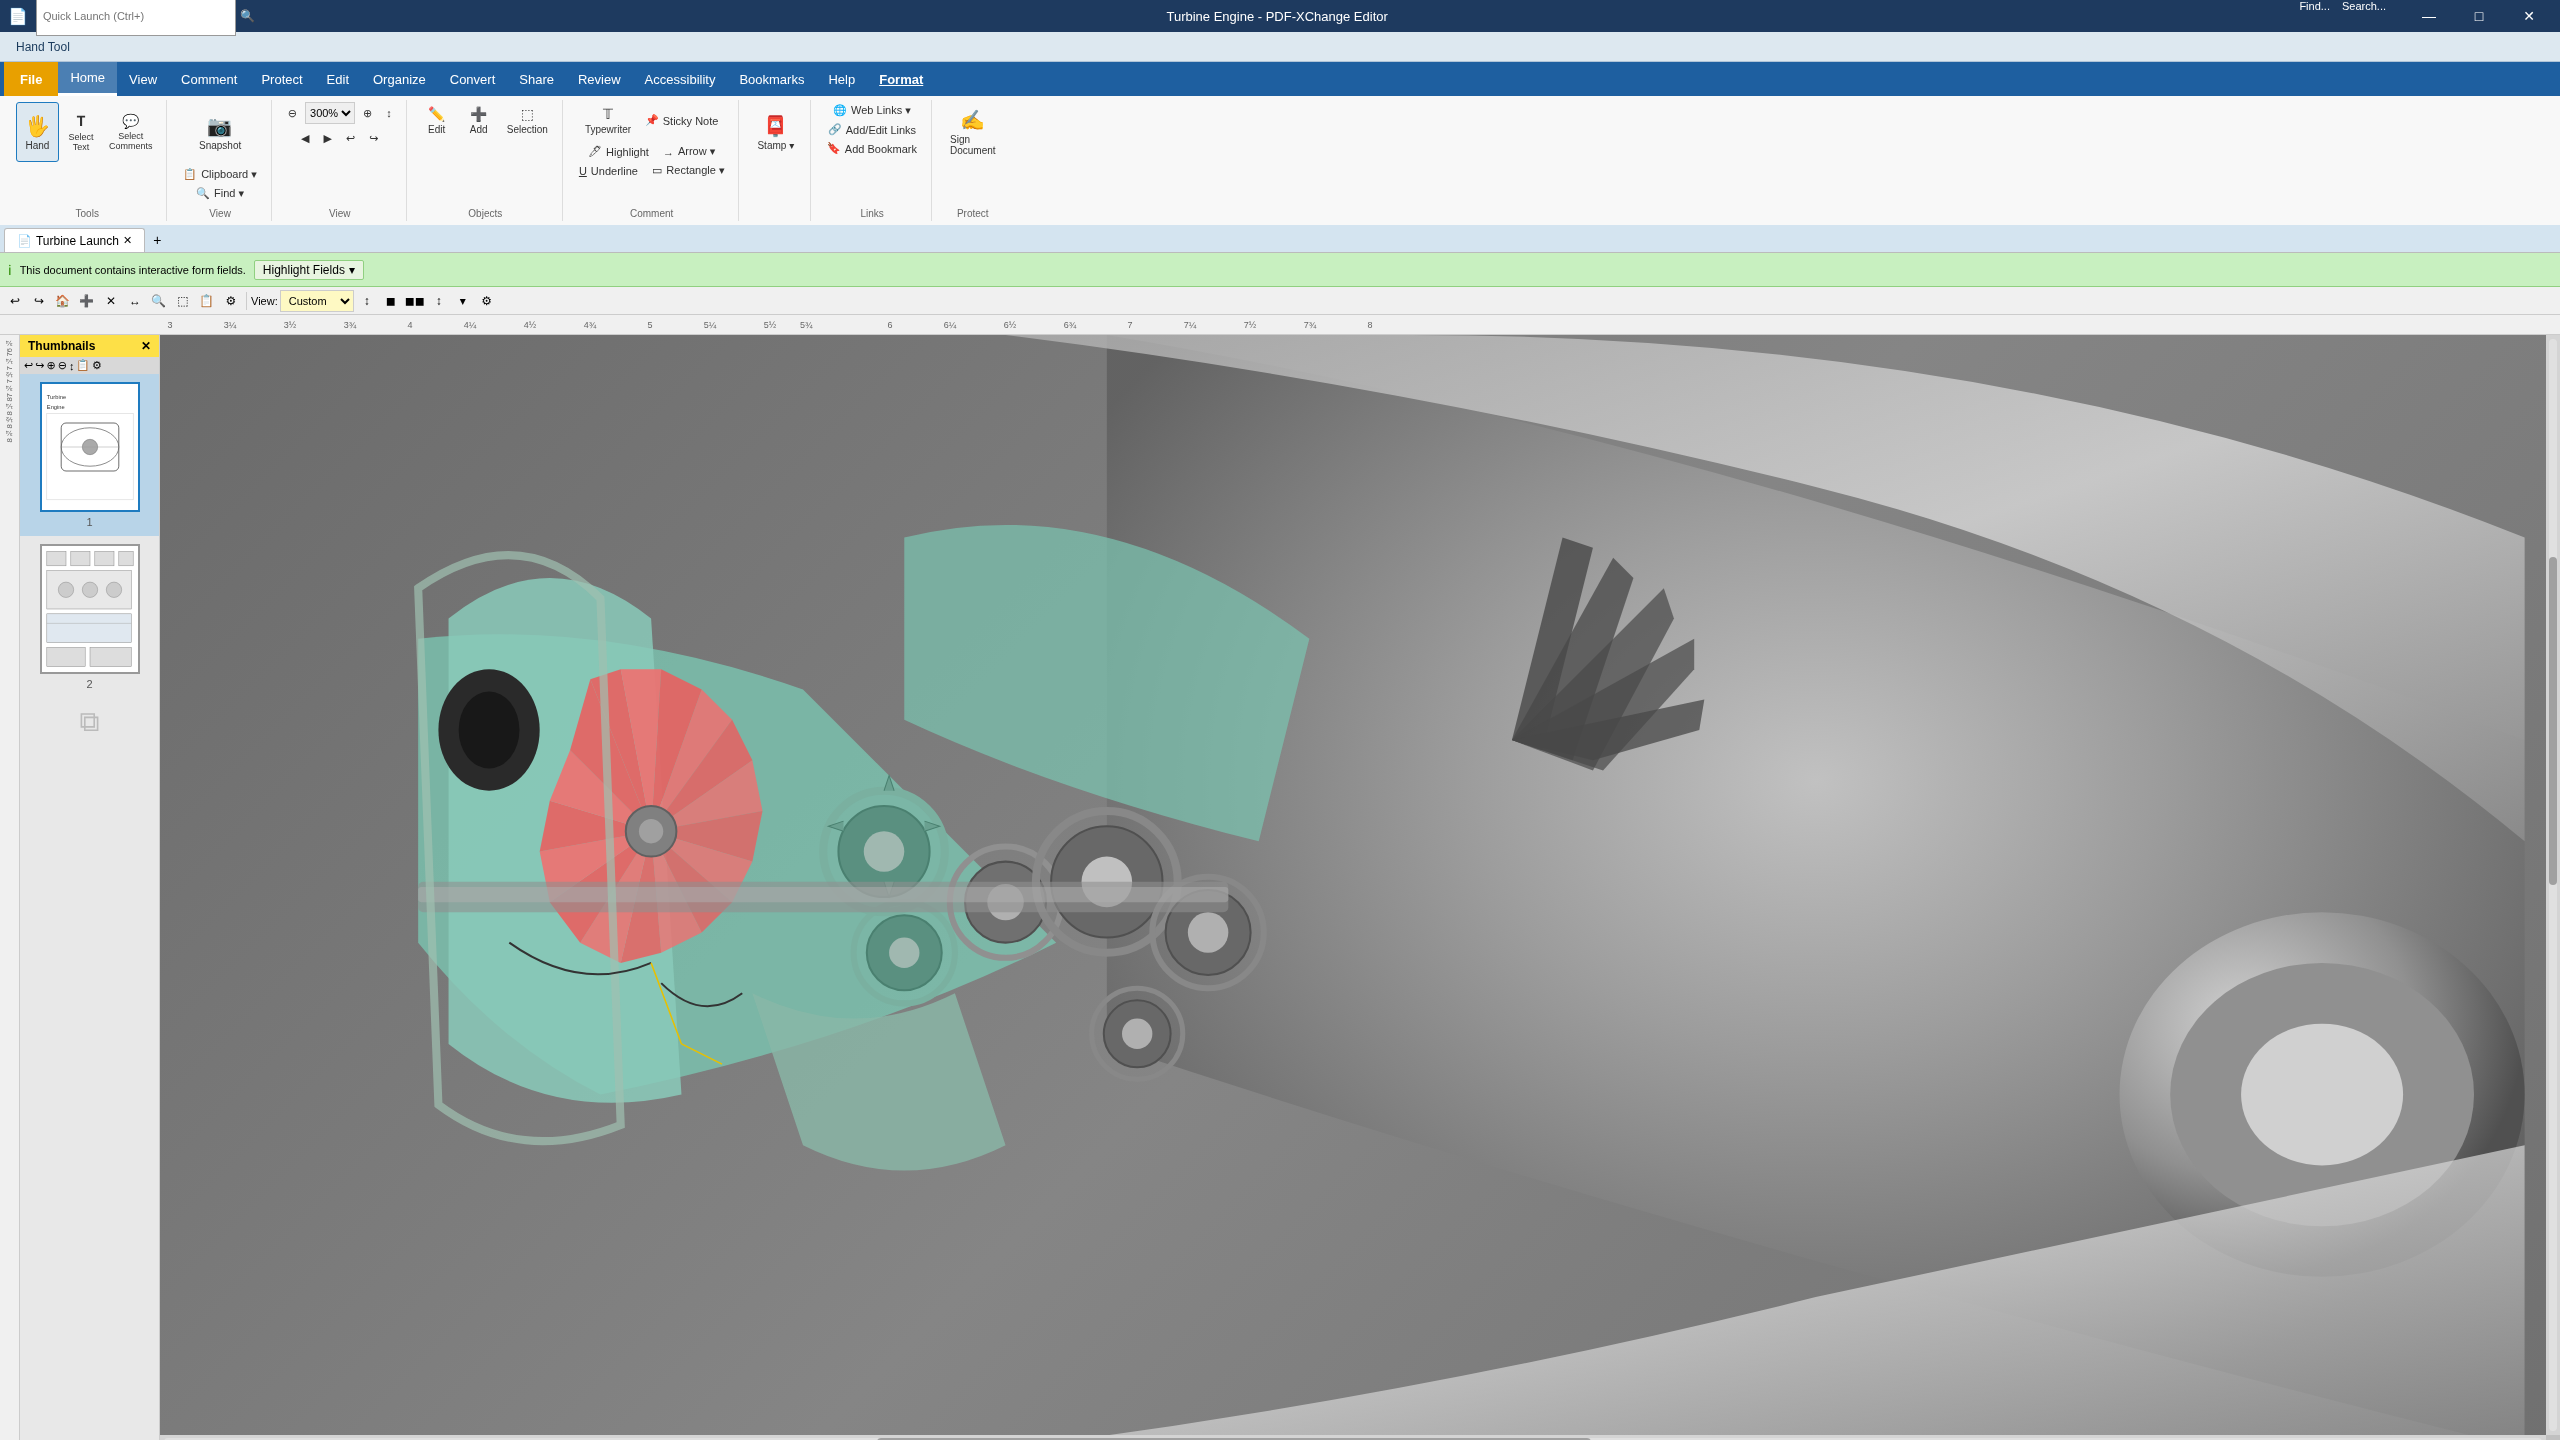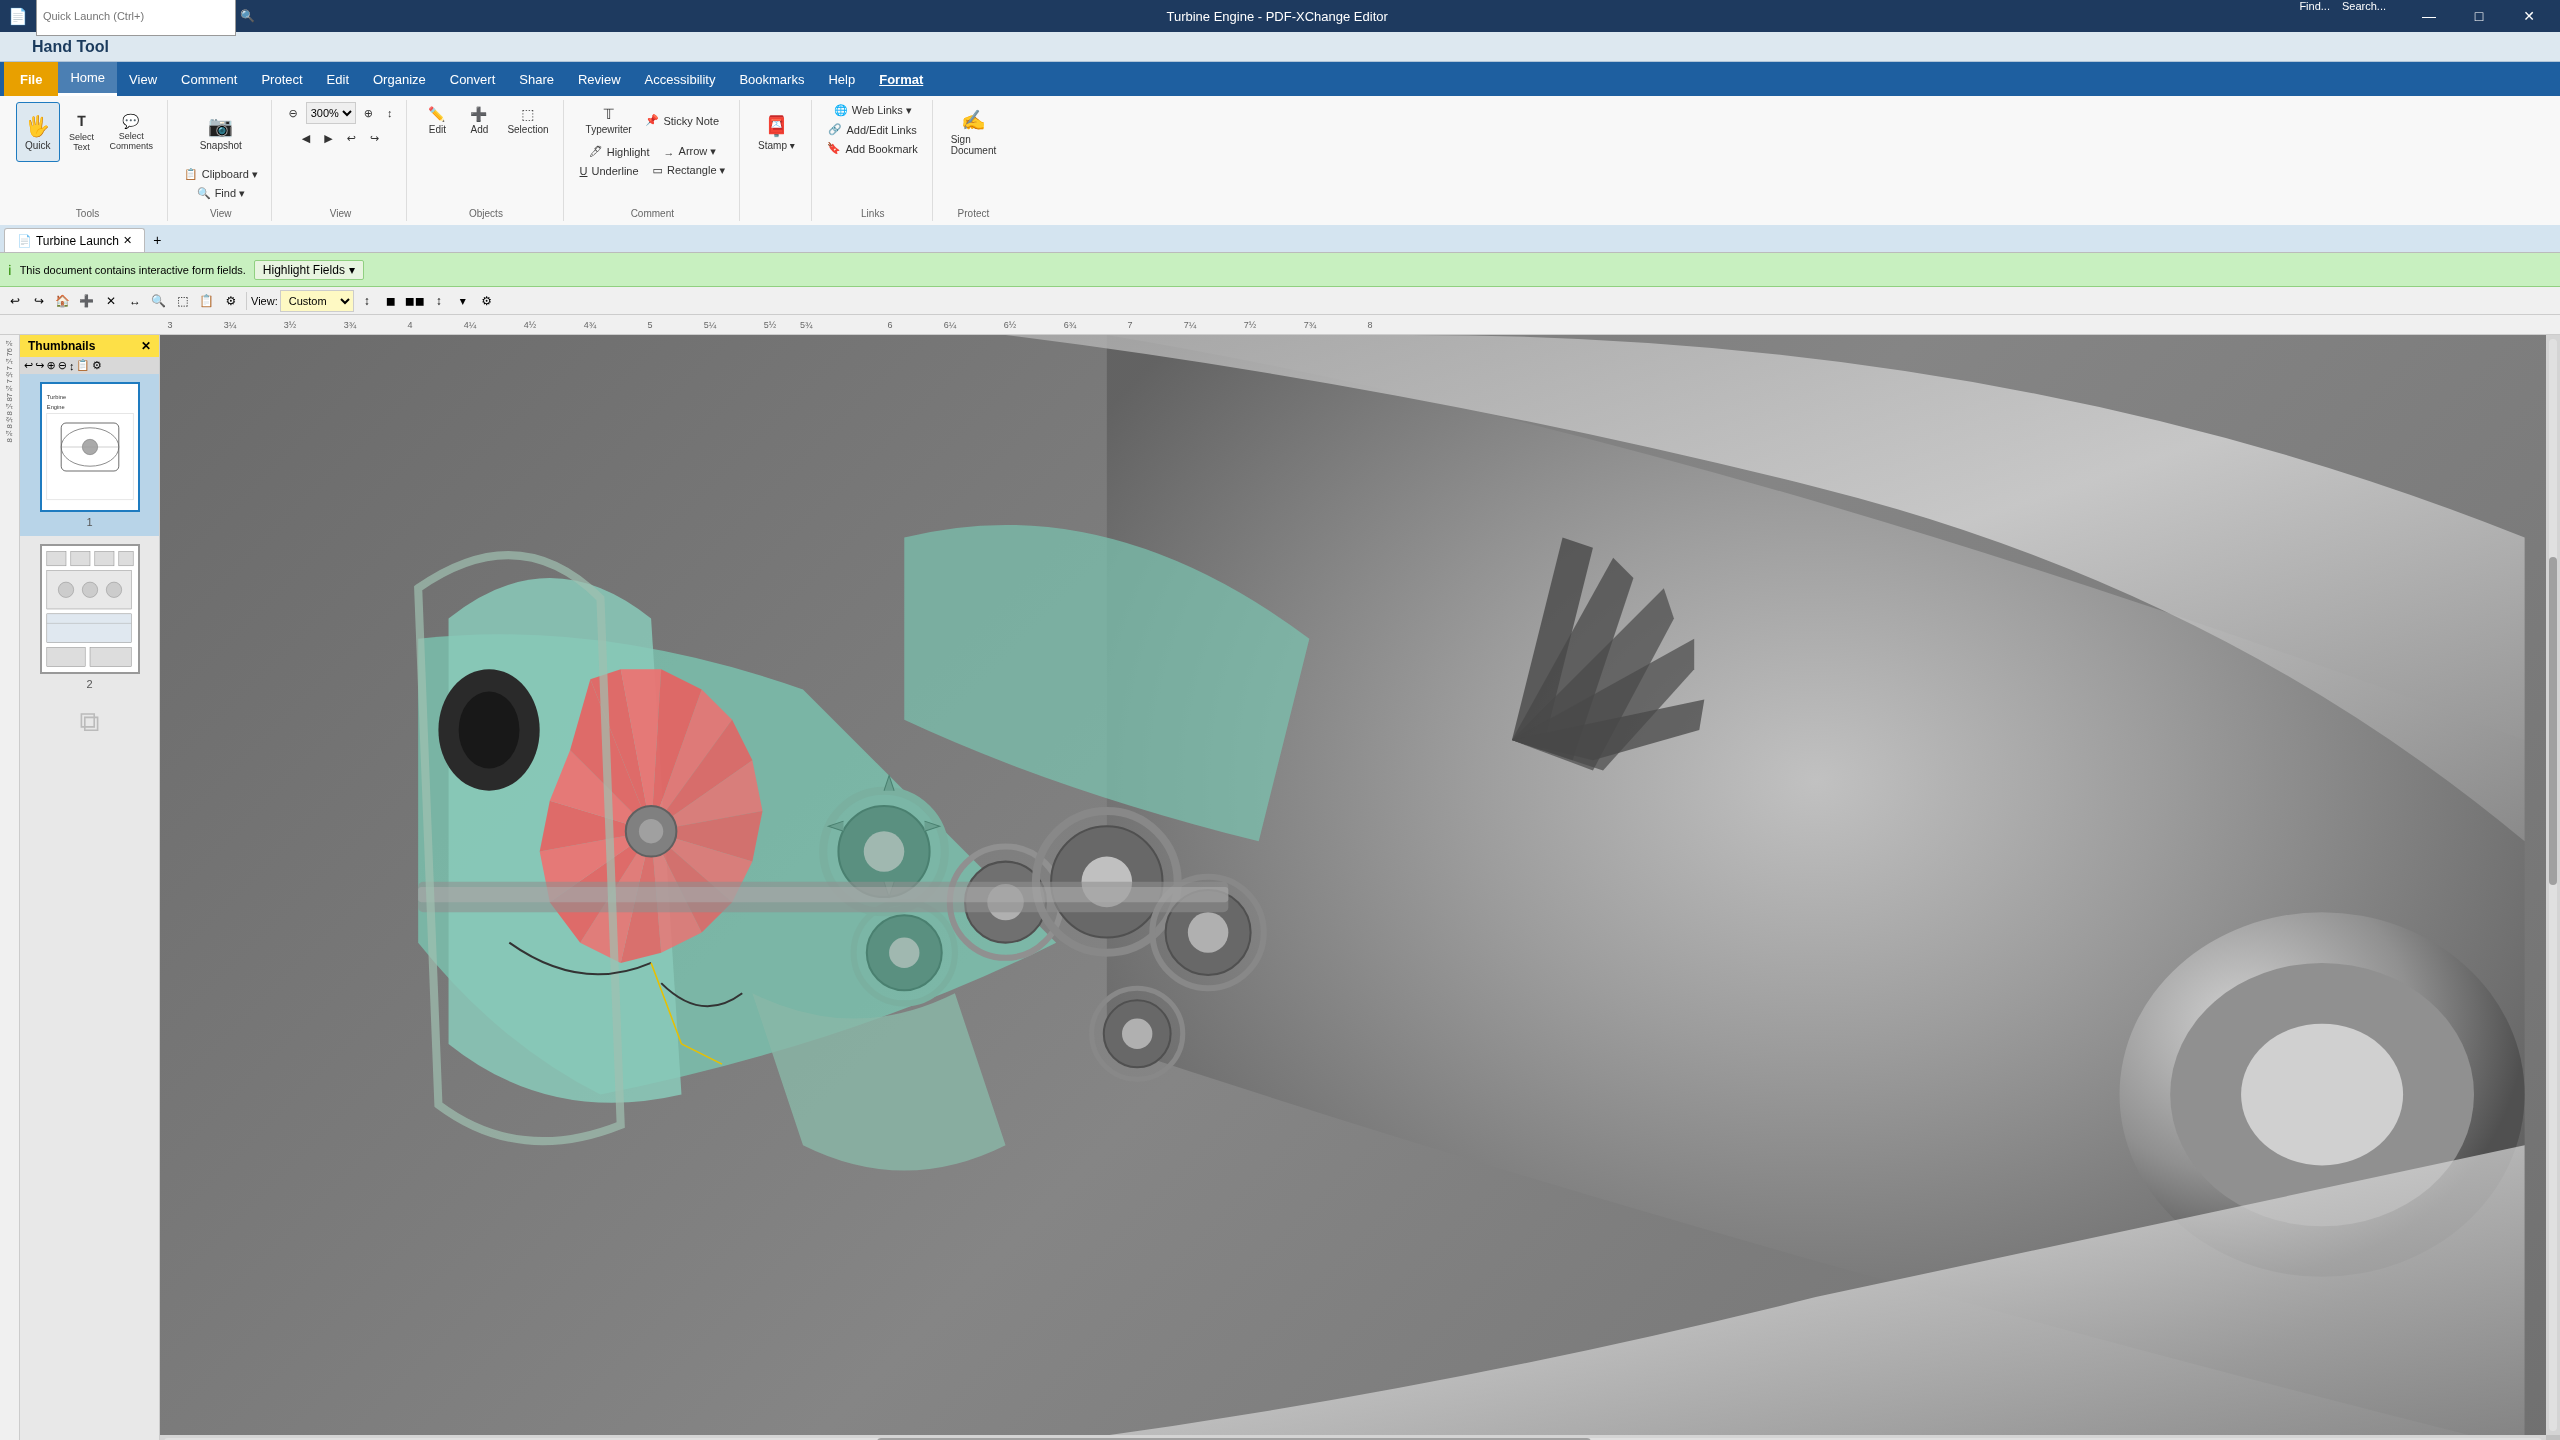--- a/index.html
+++ b/index.html
@@ -295,21 +295,21 @@
   <div class="controls">
     <span style="color:white;font-size:11px;cursor:pointer;margin-right:8px;">Find...</span>
     <span style="color:white;font-size:11px;cursor:pointer;margin-right:16px;">Search...</span>
     <div class="win-btn">—</div>
     <div class="win-btn">□</div>
     <div class="win-btn close">✕</div>
   </div>
 </div>
 
 <div id="context-toolbar">
-  <span style="margin-right:auto;margin-left:24px;font-size:16px;font-weight:700;color:#1a3a5c;">Hand Tool</span>
+  <span style="margin-right:auto;margin-left:8px;font-size:12px;font-weight:400;color:#1a3a5c;">Hand Tool</span>
 </div>
 
 <div id="menu-bar">
   <div class="file-btn">File</div>
   <div class="menu-item active">Home</div>
   <div class="menu-item">View</div>
   <div class="menu-item">Comment</div>
   <div class="menu-item">Protect</div>
   <div class="menu-item">Edit</div>
   <div class="menu-item">Organize</div>
@@ -321,21 +321,21 @@
   <div class="menu-item">Help</div>
   <div class="menu-item" style="font-weight:bold;text-decoration:underline;">Format</div>
 </div>
 
 <div id="ribbon-content">
 
   <div class="ribbon-group">
     <div class="ribbon-row">
       <div class="ribbon-btn large" style="background:#dde8f0;border:1px solid #1e7bc0;">
         <span class="icon">🖐</span>
-        <span>Quick</span>
+        <span>Hand</span>
       </div>
       <div class="ribbon-btn">
         <span class="icon-sm">𝐓</span>
         <span style="font-size:9px;text-align:center;">Select<br>Text</span>
       </div>
       <div class="ribbon-btn">
         <span class="icon-sm">💬</span>
         <span style="font-size:9px;text-align:center;">Select<br>Comments</span>
       </div>
     </div>

